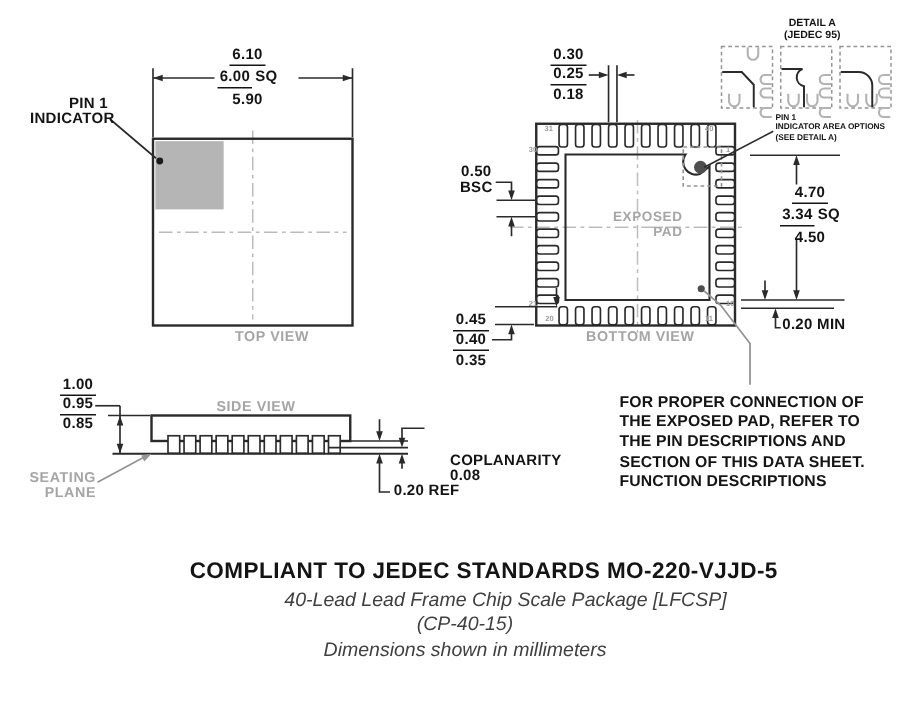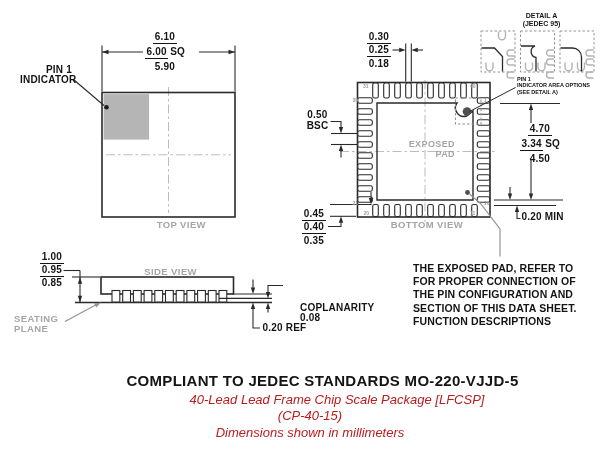--- a/index.html
+++ b/index.html
@@ -14,21 +14,21 @@
   .ds .u{border-bottom:1.6px solid #141414;padding:0 1.5px 1px}
   .ds .sx{padding-left:2px}
   .ds.ta-l{text-align:left}
   .dim{font-weight:bold;font-size:10px;letter-spacing:.2px}
   .glabel{color:#a5a5a5;font-weight:bold;font-size:9.5px;letter-spacing:.4px;text-align:right}
   .pn{color:#9c9c9c;font-size:5px;font-weight:bold}
   .tiny{font-size:5.5px;line-height:6.4px;font-weight:bold}
   .dtitle{font-size:7px;line-height:8px;font-weight:bold;text-align:center}
   .note{font-weight:bold;font-size:10.5px;line-height:13.4px;letter-spacing:.1px}
   .compliance{font-weight:bold;font-size:15px;letter-spacing:.3px;text-align:center}
-  .fitalic{font-style:italic;font-size:13px;line-height:16.6px;color:#b91c1c;text-align:center}
+  .fitalic{font-style:italic;font-size:13px;line-height:16.6px;color:#404040;text-align:center}
   .ta-r{text-align:right}
 </style>
 </head>
 <body>
 
 <div id="page">
 
   <svg id="lines" width="606" height="473" viewBox="0 0 606 473">
     <g id="g-center">
         <line x1="168.5" y1="87" x2="168.5" y2="213" stroke="#bcbcbc" stroke-width="1" stroke-dasharray="9 3 2.5 3"></line>
@@ -251,37 +251,37 @@
   <div class="abs pn" style="left:352.5px;top:96.5px">30</div>
 
   <div class="ds" style="left:39px;top:250.5px;width:26px;height:42px">
     <div class="r" style="height:13px"><span class="u">1.00</span></div>
     <div class="r" style="height:13px"><span class="u">0.95</span></div>
     <div class="r" style="height:13px"><span>0.85</span></div>
   </div>
 
   <div class="abs glabel" style="left:139px;top:265.5px;width:58px">SIDE VIEW</div>
 
-  <div class="abs glabel ta-r" style="left:14px;top:314px;width:50px;line-height:10px;text-align:left">
+  <div class="abs glabel ta-r" style="left:14px;top:314px;width:50px;line-height:10px;text-align:right">
     <div>SEATING</div>
     <div>PLANE</div>
   </div>
 
 
   <div class="abs dim" style="left:300px;top:302.5px;width:84px;text-align:left;line-height:10.8px">
     <div>COPLANARITY</div>
     <div>0.08</div>
   </div>
 
   <div class="abs dim" style="left:262.5px;top:321.5px">0.20 REF</div>
 
   <div class="abs note" style="left:413px;top:261.5px;width:180px">
+    <div>FOR PROPER CONNECTION OF</div>
     <div>THE EXPOSED PAD, REFER TO</div>
-    <div>FOR PROPER CONNECTION OF</div>
-    <div>THE PIN CONFIGURATION AND</div>
+    <div>THE PIN DESCRIPTIONS AND</div>
     <div>SECTION OF THIS DATA SHEET.</div>
     <div>FUNCTION DESCRIPTIONS</div>
   </div>
 
   <div class="abs compliance" style="left:120px;top:372px;width:405px">COMPLIANT TO JEDEC STANDARDS MO-220-VJJD-5</div>
 
   <div class="abs fitalic" style="left:60px;top:391.5px;width:500px">
     <div style="position:relative;left:27px">40-Lead Lead Frame Chip Scale Package [LFCSP]</div>
     <div>(CP-40-15)</div>
     <div>Dimensions shown in millimeters</div>

